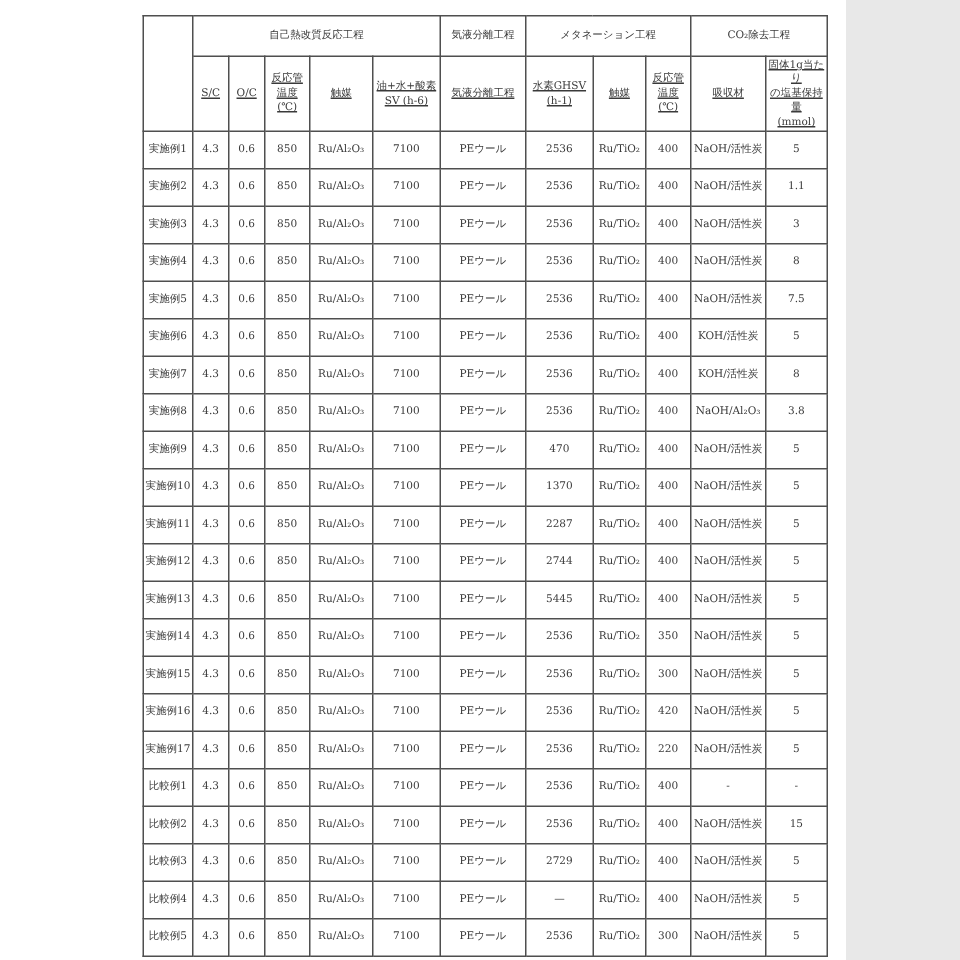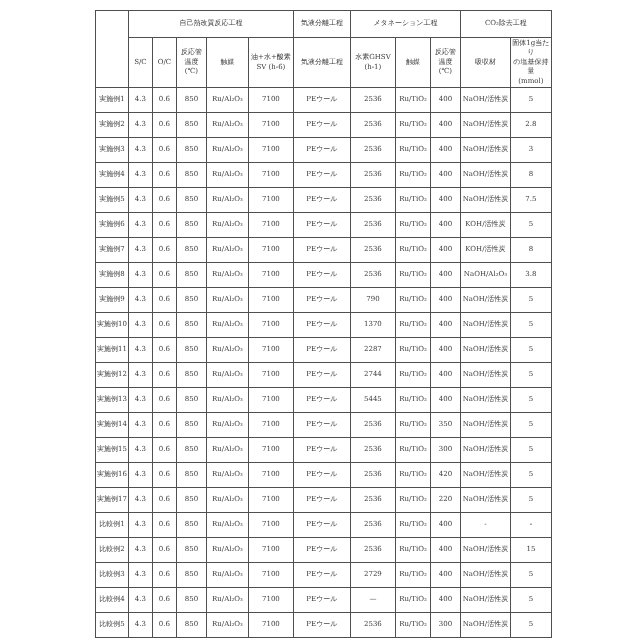--- a/index.html
+++ b/index.html
@@ -1,17 +1,17 @@
 <!DOCTYPE html>
 <html><head>
 <meta charset="utf-8">
 <style>
   html,body { margin:0; padding:0; background:#e8e8e8; }
   .page {
-    position:relative; width:640px; height:640px; background:#ffffff;
+    position:relative; width:564px; height:640px; background:#ffffff;
     font-family:"DejaVu Serif","Liberation Serif",serif;
     color:#333;
     overflow:hidden;
   }
   table.patent-table {
     border-collapse:collapse;
     position:absolute; left:95px; top:10px;
     table-layout:fixed;
   }
   .patent-table th, .patent-table td {
@@ -20,21 +20,21 @@
     font-size:7px;
     line-height:1.35;
     color:#3a3a3a;
     text-align:center;
     vertical-align:middle;
     padding:1px 1px;
     white-space:pre-line;
     overflow:hidden;
   }
   .patent-table thead tr.group-row th { height:24px; }
-  .patent-table thead tr.sub-row th { height:40px; }
+  .patent-table thead tr.sub-row th { height:40px;text-decoration:underline; }
   .patent-table tbody tr { height:25px;margin-top:28px; }
   .patent-table tbody td { white-space:nowrap; }
 </style>
 </head>
 <body>
 
 <div class="page">
   <table class="patent-table">
     <colgroup>
         <col style="width: 27px;">
@@ -100,21 +100,21 @@
           <td>4.3</td>
           <td>0.6</td>
           <td>850</td>
           <td>Ru/Al₂O₃</td>
           <td>7100</td>
           <td>PEウール</td>
           <td>2536</td>
           <td>Ru/TiO₂</td>
           <td>400</td>
           <td>NaOH/活性炭</td>
-          <td>2.8</td>
+          <td>1.1</td>
         </tr>
         <tr>
           <td>実施例3</td>
           <td>4.3</td>
           <td>0.6</td>
           <td>850</td>
           <td>Ru/Al₂O₃</td>
           <td>7100</td>
           <td>PEウール</td>
           <td>2536</td>
@@ -194,21 +194,21 @@
           <td>3.8</td>
         </tr>
         <tr>
           <td>実施例9</td>
           <td>4.3</td>
           <td>0.6</td>
           <td>850</td>
           <td>Ru/Al₂O₃</td>
           <td>7100</td>
           <td>PEウール</td>
-          <td>790</td>
+          <td>470</td>
           <td>Ru/TiO₂</td>
           <td>400</td>
           <td>NaOH/活性炭</td>
           <td>5</td>
         </tr>
         <tr>
           <td>実施例10</td>
           <td>4.3</td>
           <td>0.6</td>
           <td>850</td>

